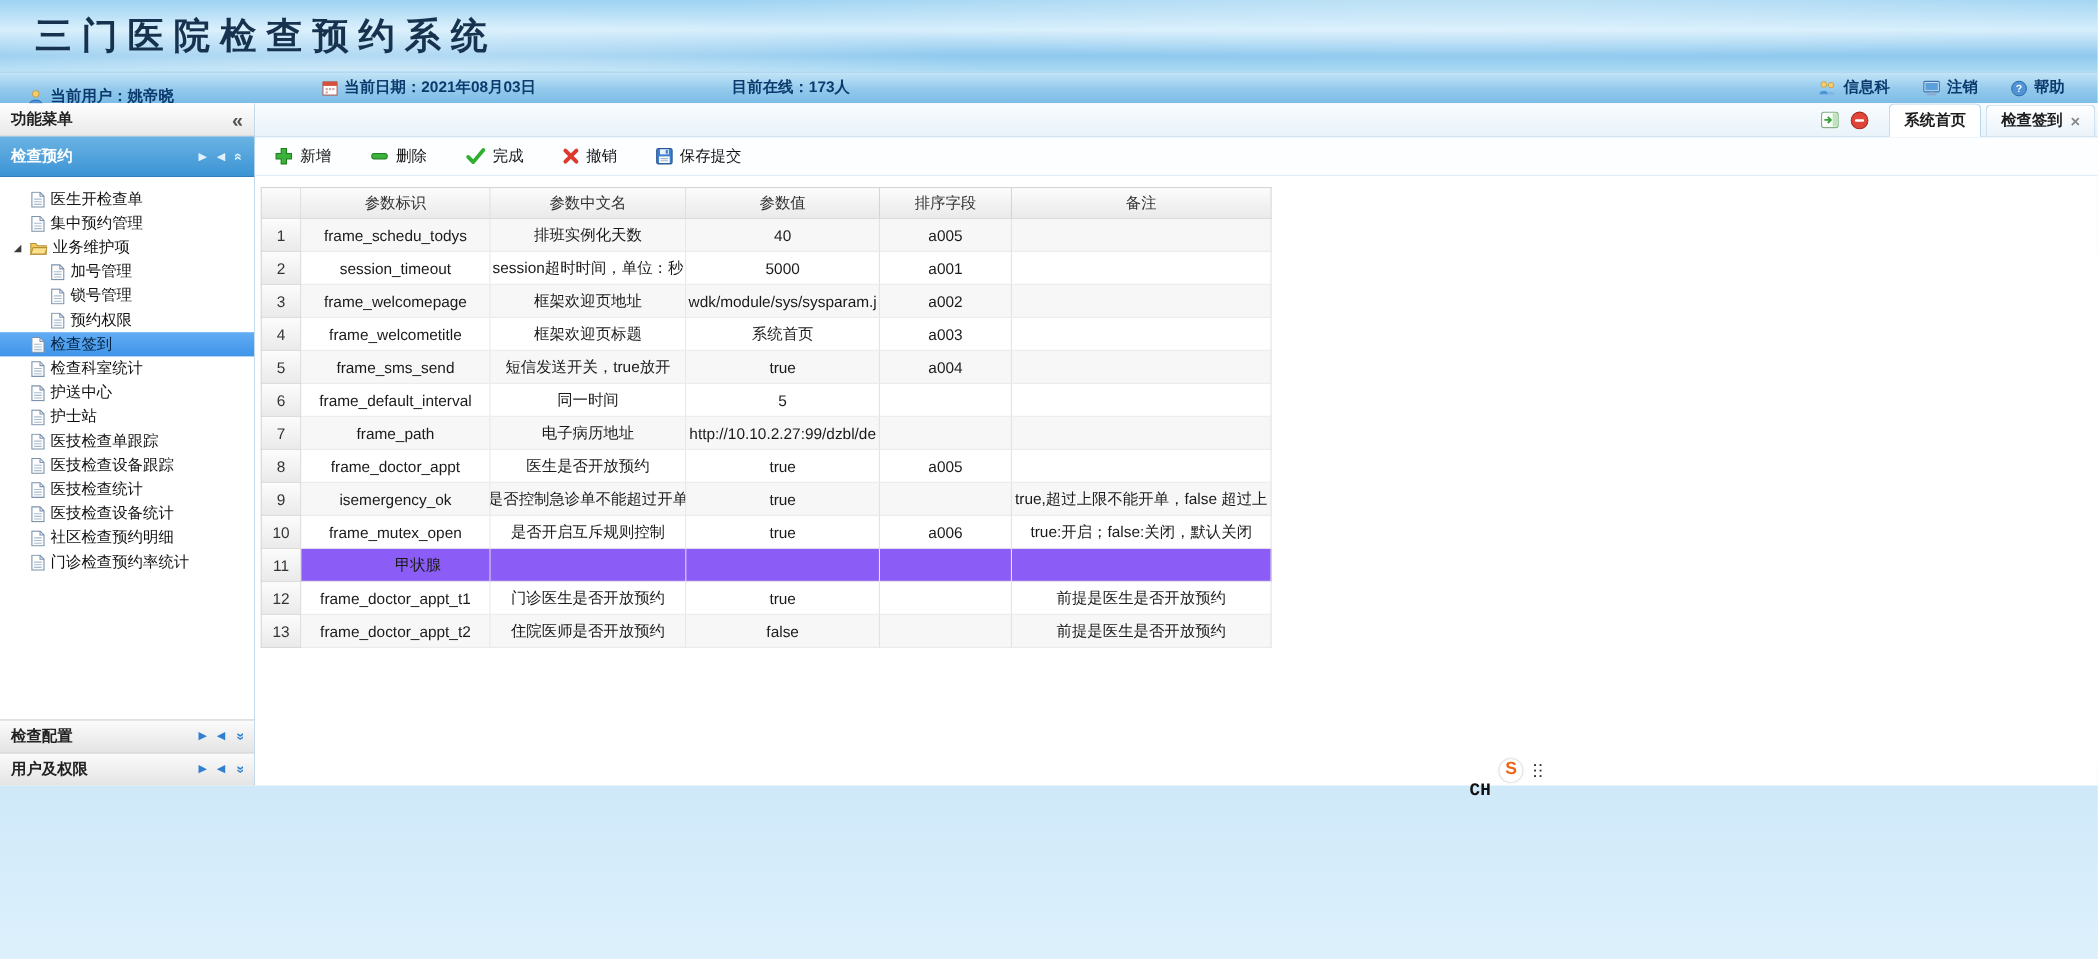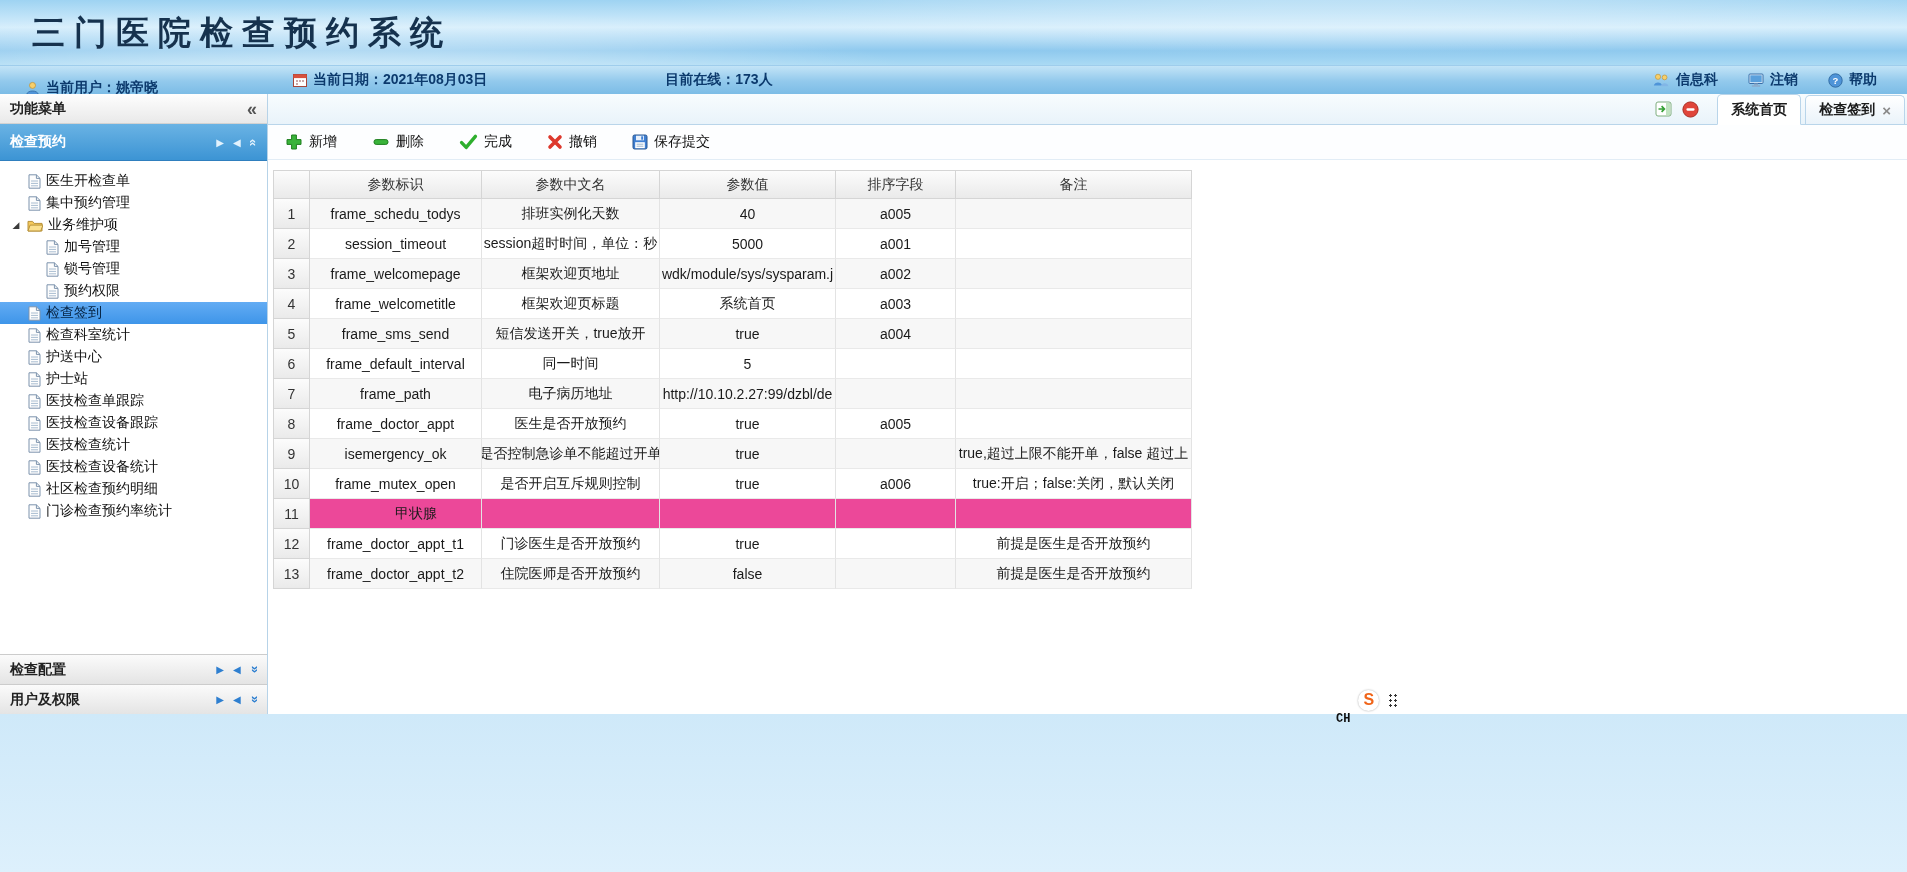--- a/index.html
+++ b/index.html
@@ -26,21 +26,21 @@
   .sb-date { margin-left:112px;padding-left:23px; }
   .sb-online { margin-left:178px; }
   .sb-right { margin-left:auto; display:flex; gap:30px; margin-right:30px; }
   .sb-link { display:flex; align-items:center; gap:6px; cursor:pointer; }
 
   
   .content { display:flex; height:620px; background:#fff; }
   .footer { height:158px; background:linear-gradient(180deg,#cfe9f9,#ddf0fc); }
 
   
-  .sidebar { width:268px; border-right:1px solid #b7d3e8; display:flex; flex-direction:column; background:#fff; }
+  .sidebar { width:232px; border-right:1px solid #b7d3e8; display:flex; flex-direction:column; background:#fff; }
   .sb-header { height:30px; flex:0 0 30px; background:linear-gradient(180deg,#fefefe,#e9e9e9);
     border-bottom:1px solid #d2d2d2; display:flex; align-items:center; padding:0 10px; font-weight:bold; color:#222; }
   .collapse-btn { margin-left:auto; font-size:18px; color:#555; cursor:pointer; line-height:1; }
   .panel-blue { height:27px; flex:0 0 27px; background:linear-gradient(180deg,#6ab3e4,#3c94d4);
     border-bottom:1px solid #2f7fbe; color:#fff; font-weight:bold; display:flex; align-items:center; padding:18px 10px; cursor:pointer; }
   .panel-arrows { margin-left:auto; display:flex; gap:9px; align-items:center; font-size:10px; color:#e2f2fd; }
   .panel-arrows .dbl { font-size:13px; font-weight:bold; display:inline-block; }
   .dbl-up { transform:rotate(90deg); }
   .dbl-down { transform:rotate(-90deg); }
   .tree { flex:1 1 auto; padding-top:9px; overflow:hidden; background:#fff; }
@@ -88,25 +88,25 @@
     display:flex; align-items:center; justify-content:center; overflow:hidden; white-space:nowrap;
     color:#1a1a1a; padding:0 3px; background:#fff; }
   .trow > .cell:nth-child(1) { width:37px; background:linear-gradient(180deg,#fcfcfc,#eaeaea);
     border-left:1px solid #d5d5d5; border-right:1px solid #d5d5d5; border-bottom:1px solid #d5d5d5; color:#333; }
   .trow > .cell:nth-child(2) { width:172px; }
   .trow > .cell:nth-child(3) { width:178px; }
   .trow > .cell:nth-child(4) { width:176px; }
   .trow > .cell:nth-child(5) { width:120px; }
   .trow > .cell:nth-child(6) { width:236px; }
   .tbl-body .trow:nth-child(odd) > .cell:not(:first-child) { background:#f7f7f7; }
-  .tbl-body .trow.sel > .cell:not(:first-child) { background:#ec4899;padding-left:44px; }
+  .tbl-body .trow.sel > .cell:not(:first-child) { background:#8b5cf6;padding-left:44px; }
 
   
   .langbar { position:absolute; left:1336px; top:686px; display:flex; align-items:center; gap:8px; height:28px; }
-  .lang-text { font-family:"Liberation Mono","DejaVu Sans Mono",monospace; font-weight:bold; font-size:12px; color:#111;margin-top:38px; }
+  .lang-text { font-family:"Liberation Mono","DejaVu Sans Mono",monospace; font-weight:bold; font-size:16px; color:#111;margin-top:38px; }
   .sogou { width:21px; height:21px; border-radius:50%; background:#fff; display:flex; align-items:center;
     justify-content:center; color:#f06418; font-weight:bold; font-size:16px; box-shadow:0 0 2px rgba(0,0,0,.35); cursor:pointer; }
   .tray-menu { width:12px; height:16px; cursor:pointer;
     background-image:radial-gradient(#333 1.1px, transparent 1.3px); background-size:5px 5px; background-position:1px 1px; }
 </style>
 </head>
 <body>
 
 <div class="banner">
   <div class="banner-title">三门医院检查预约系统</div>

